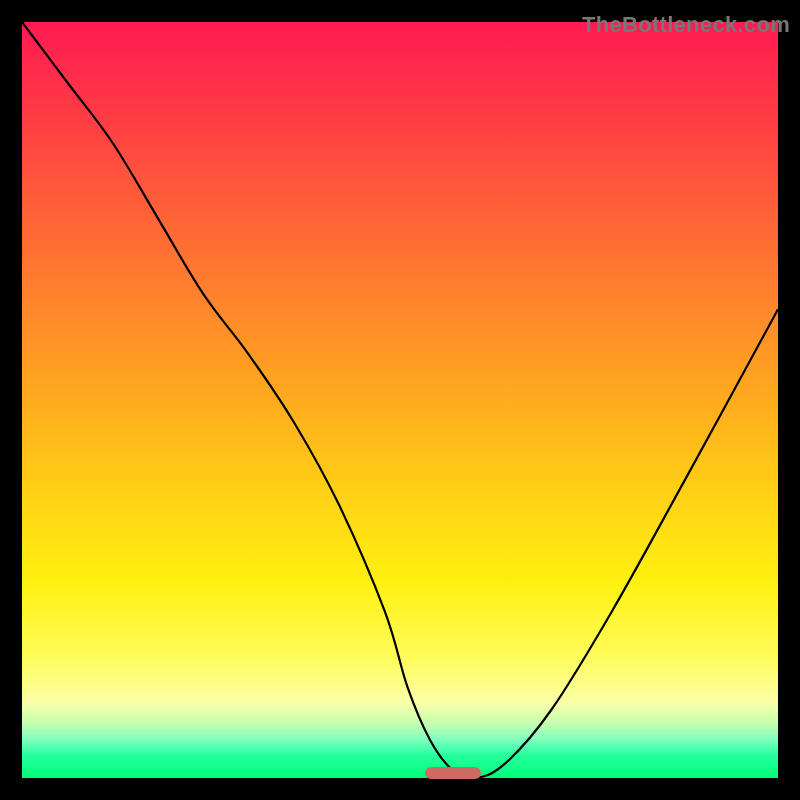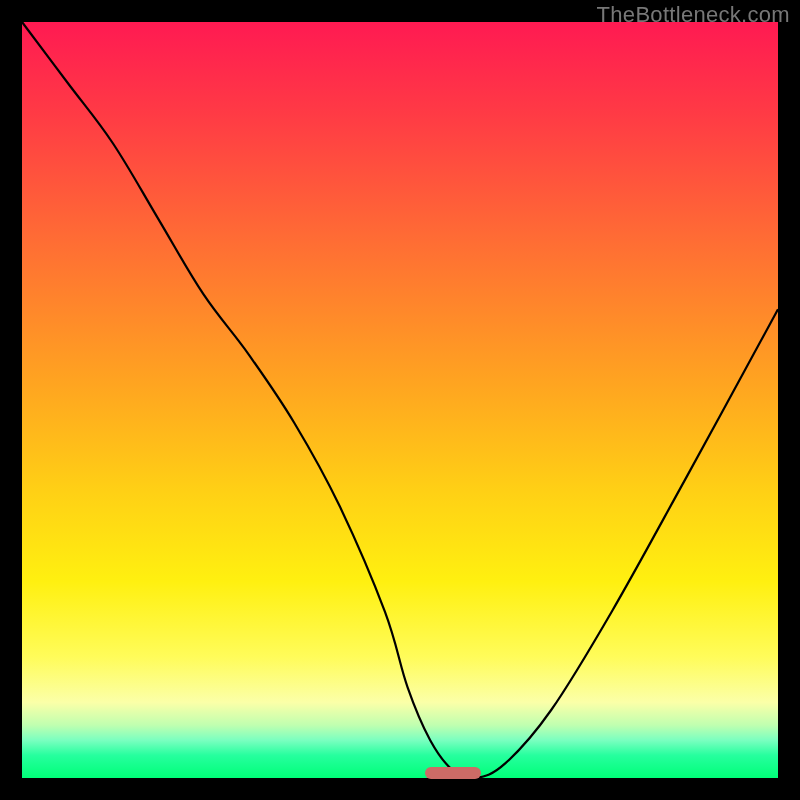--- a/index.html
+++ b/index.html
@@ -32,25 +32,25 @@
     #fff010 74%,
     #fffc5a 84%,
     #fbffa8 90%,
     #c0ffb0 93%,
     #7affc0 95%,
     #26ff9e 97%,
     #00ff78 100%);
 }
 .watermark {
   position: absolute;
-  top: 2px;
+  top: 12px;
   right: 10px;
   color: #777;
   font-size: 22px;
-  font-weight: 400;
+  font-weight: 700;
   letter-spacing: 0.3px;
   user-select: none;
 }
 svg.curve {
   position: absolute;
   left: 0;
   top: 0;
   width: 756px;
   height: 756px;
   overflow: visible;

